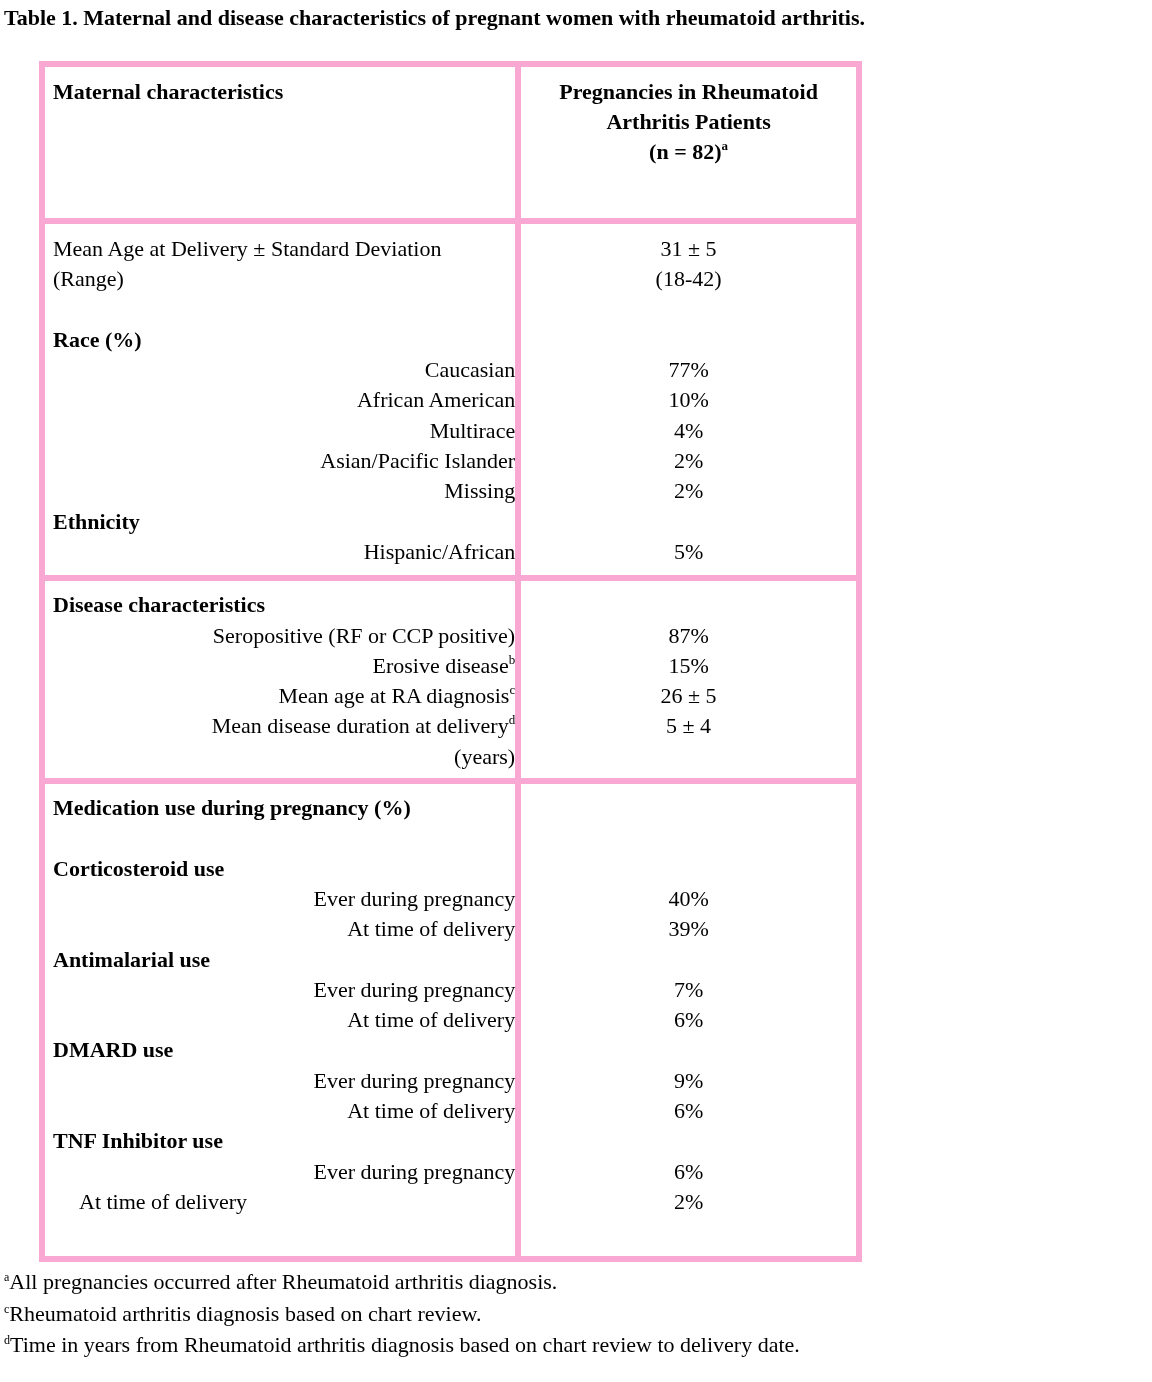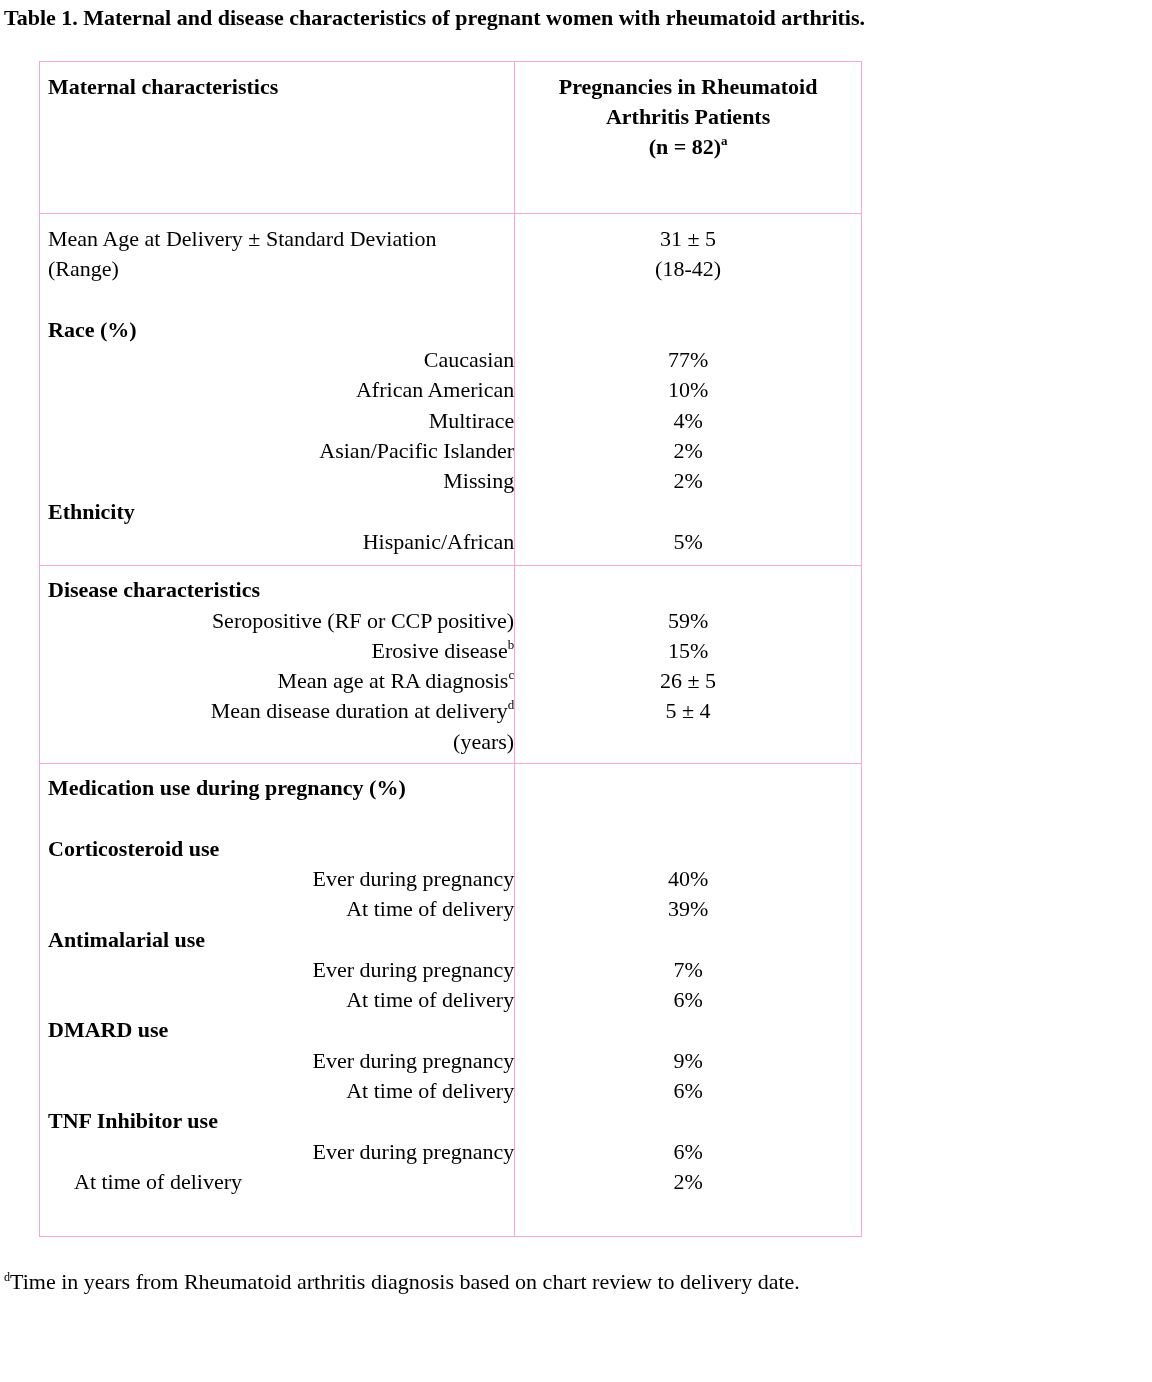--- a/index.html
+++ b/index.html
@@ -12,21 +12,21 @@
       position: absolute; left: 4px; top: 3px; width: 940px;
       font-weight: bold; font-size: 22px; line-height: 29px;
     }
     table.t {
       position: absolute; left: 39px; top: 61px;
       border-collapse: collapse;
       width: 823px;
       font-size: 22px;
     }
     table.t td {
-      border: 1px solid #f9a8d4;
+      border: 6px solid #f9a8d4;
       vertical-align: top;
       padding: 0;
     }
     td.c1 { width: 491px; }
     td.c2 { width: 392px; text-align: center; }
     .hdr1 { padding: 10px 8px 0 8px; height: 141px; font-weight: bold; line-height: 30px; }
     .hdr2 { padding: 10px 8px 0 8px; font-weight: bold; line-height: 30px; }
     .line { height: 30.3px; line-height: 30.3px; white-space: nowrap; }
     .lbl { padding-left: 8px; }
     .ind { padding-left: 41px; text-align: right; }
@@ -101,21 +101,21 @@
         <div class="line ind"><span>Seropositive (RF or CCP positive)</span></div>
         <div class="line ind"><span>Erosive disease</span><sup>b</sup></div>
         <div class="line ind"><span>Mean age at RA diagnosis</span><sup>c</sup></div>
         <div class="line ind"><span>Mean disease duration at delivery</span><sup>d</sup></div>
         <div class="line ind">(years)</div>
       </div>
     </td>
     <td class="c2">
       <div class="sec">
         <div class="line"></div>
-        <div class="line">59%</div>
+        <div class="line">87%</div>
         <div class="line">15%</div>
         <div class="line">26 ± 5</div>
         <div class="line">5 ± 4</div>
         <div class="line"></div>
       </div>
     </td>
   </tr>
 
   <tr>
     <td class="c1">
@@ -152,14 +152,16 @@
         <div class="line"></div>
         <div class="line">6%</div>
         <div class="line">2%</div>
       </div>
     </td>
   </tr>
 </tbody>
   </table>
 
 <div class="foot">
+  <div><sup>a</sup><span>All pregnancies occurred after Rheumatoid arthritis diagnosis.</span></div>
+  <div><sup>c</sup><span>Rheumatoid arthritis diagnosis based on chart review.</span></div>
   <div><sup>d</sup><span>Time in years from Rheumatoid arthritis diagnosis based on chart review to delivery date.</span></div>
 </div>
 
 </body></html>

